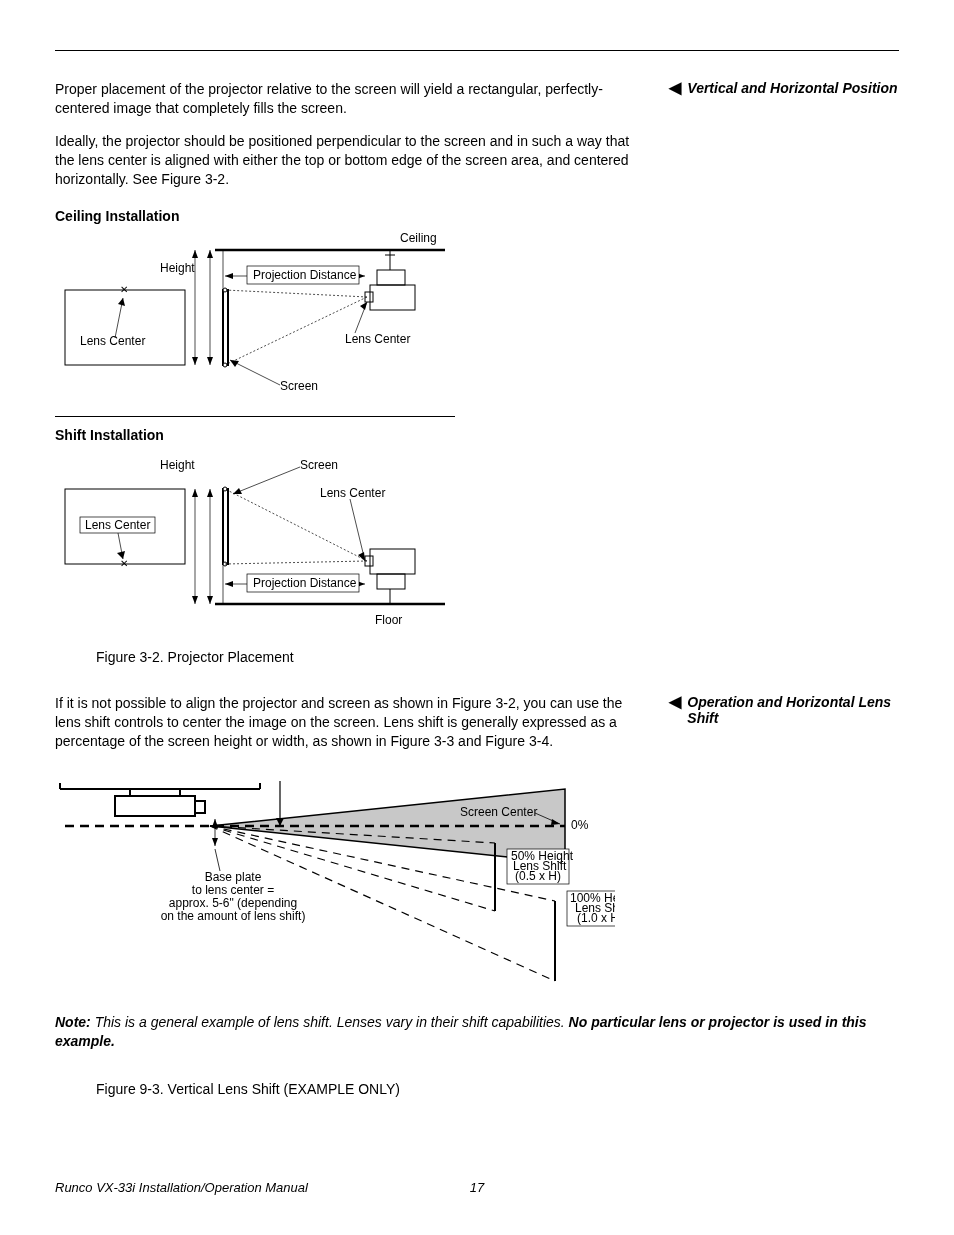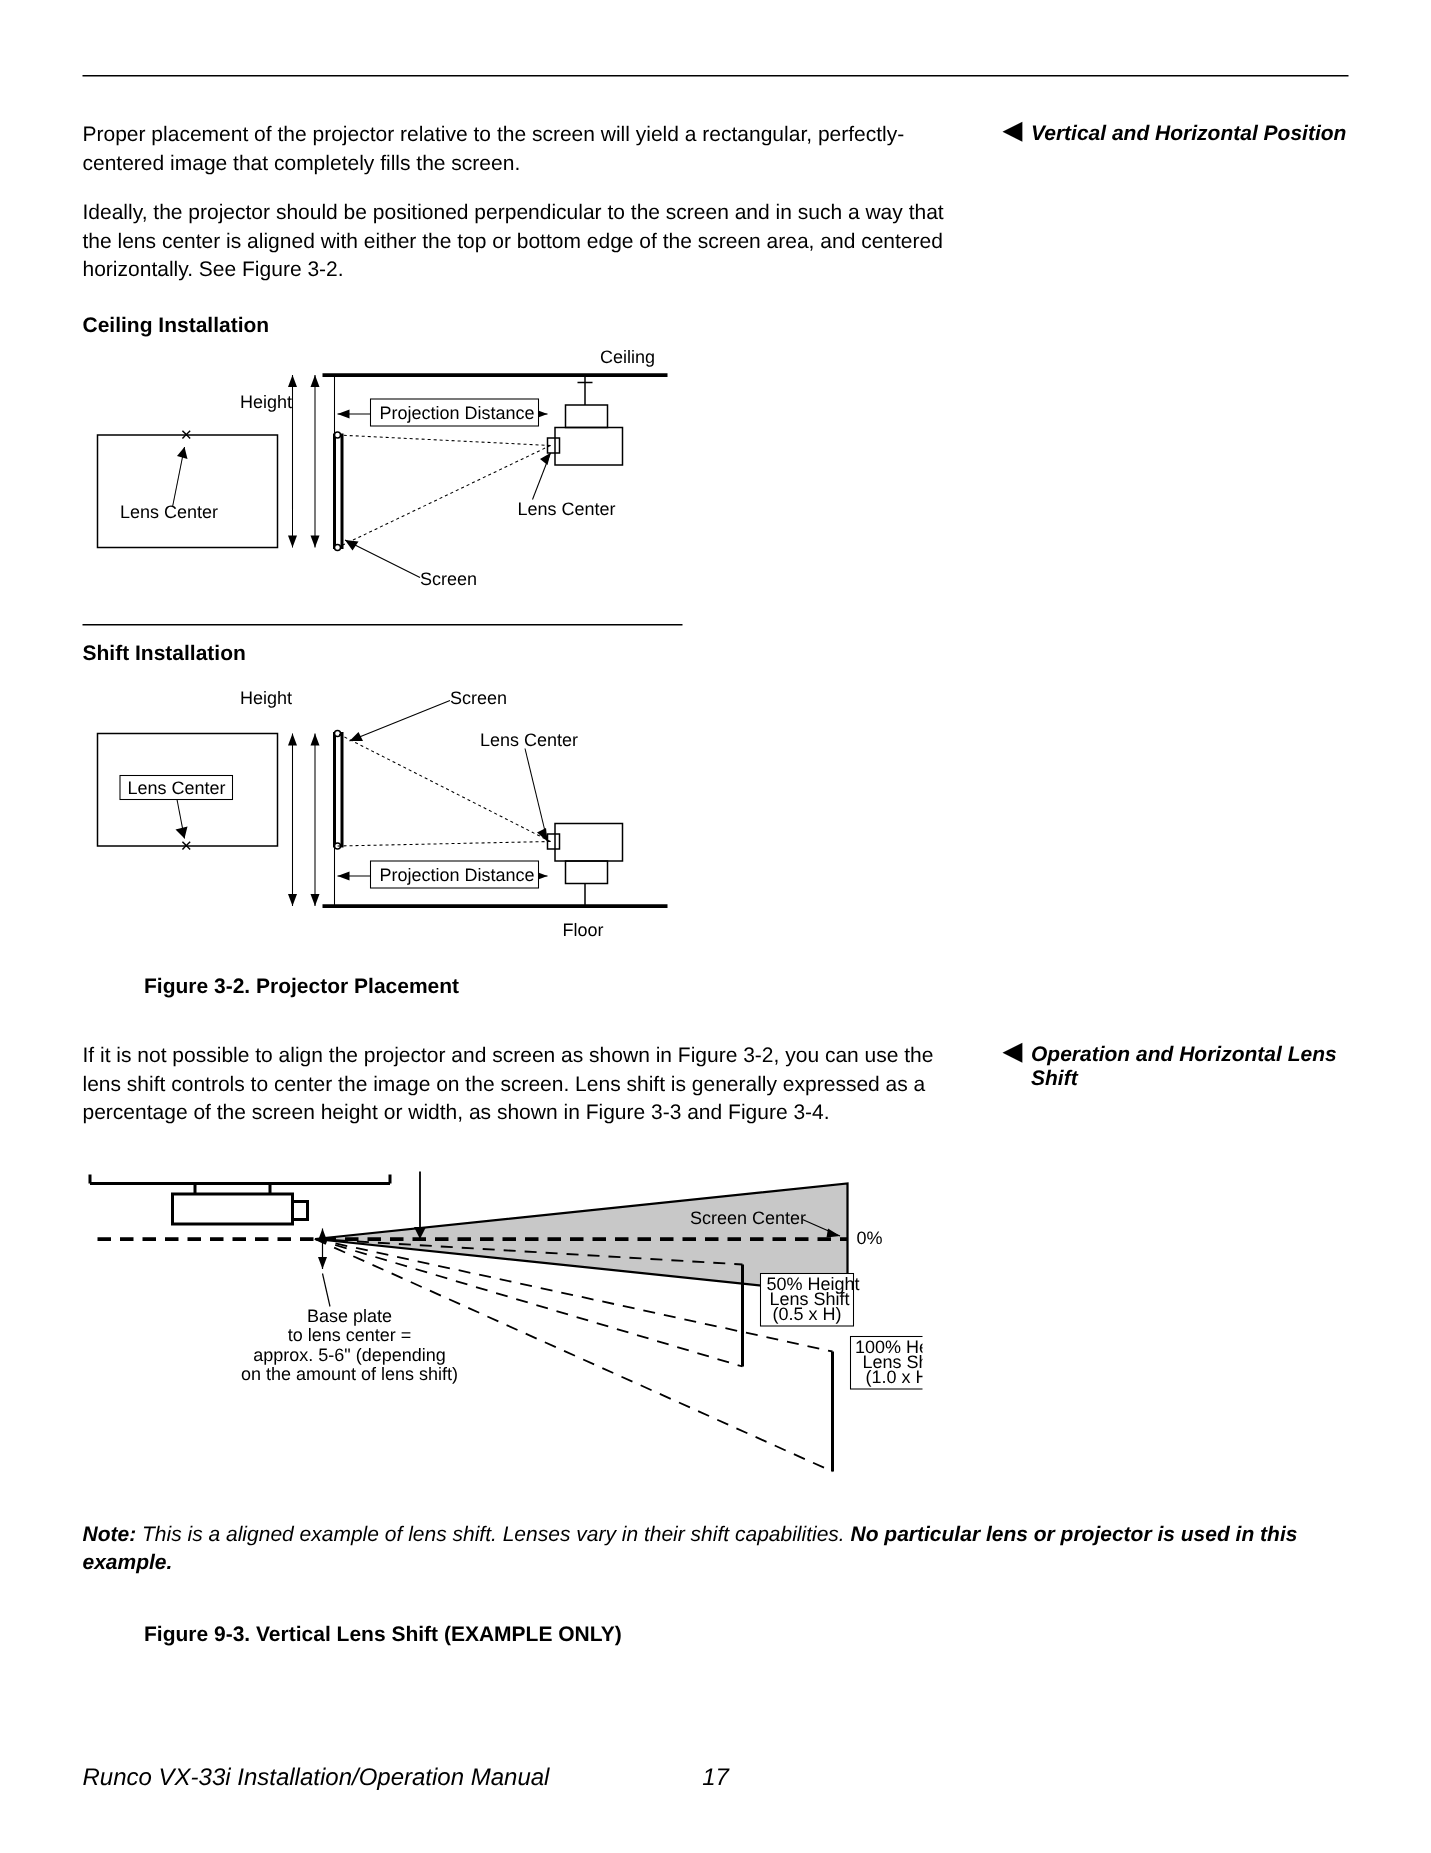--- a/index.html
+++ b/index.html
@@ -13,27 +13,27 @@
     padding: 50px 55px 30px 55px;
     position: relative;
   }
   .hr-top { border-top: 1.5px solid #000; margin-bottom: 20px; }
   .two-col { display: flex; gap: 30px; margin-top: 29px; }
   .main-col { flex: 1; }
   .side-col { width: 230px; }
   .body-text { line-height: 1.35; margin-bottom: 14px; }
   .side-heading { display: flex; align-items: flex-start; gap: 6px; font-weight: bold; font-style: italic; font-size: 14px; }
   .side-heading .arrow { font-style: normal; font-size: 16px; line-height: 1; }
-  .fig-title { font-weight: bold; margin-top: 10px; margin-bottom: 14px; padding-left: 41px; }
+  .fig-title { font-weight: normal; margin-top: 10px; margin-bottom: 14px; padding-left: 41px; }
   .diagram-block { margin-top: 6px; margin-bottom: 8px; }
   .diagram-heading { font-weight: bold; margin-bottom: 6px; }
   .hr-small { border-top: 1px solid #000; width: 400px; margin: 6px 0 10px 0; }
   .note-text { font-style: italic; line-height: 1.35; margin-top: 12px; }
   .note-text .bold { font-weight: bold; }
-  .footer { position: absolute; bottom: 40px; left: 55px; right: 55px; display: flex; font-style: italic; font-size: 16px; }
+  .footer { position: absolute; bottom: 40px; left: 55px; right: 55px; display: flex; font-style: italic; font-size: 13px; }
   .footer .center { position: absolute; left: 50%; transform: translateX(-50%); }
   svg { display: block; }
   .svg-label { font-family: Helvetica, Arial, sans-serif; font-size: 12px; }
 </style>
 </head>
 <body>
 
 <div class="hr-top"></div>
 
 <div class="two-col">
@@ -215,21 +215,21 @@
 
     <text x="178" y="110" class="svg-label" font-size="11" text-anchor="middle">Base plate</text>
     <text x="178" y="123" class="svg-label" font-size="11" text-anchor="middle">to lens center =</text>
     <text x="178" y="136" class="svg-label" font-size="11" text-anchor="middle">approx. 5-6" (depending</text>
     <text x="178" y="149" class="svg-label" font-size="11" text-anchor="middle">on the amount of lens shift)</text>
     <line x1="165" y1="100" x2="160" y2="78" stroke="#000" stroke-width="0.8"></line>
   </svg>
 </div>
 
 <p class="note-text">
-  <span class="bold">Note:</span><span> This is a aligned example of lens shift. Lenses vary in their shift capabilities. </span><span class="bold">No particular lens or projector is used in this example.</span>
+  <span class="bold">Note:</span><span> This is a general example of lens shift. Lenses vary in their shift capabilities. </span><span class="bold">No particular lens or projector is used in this example.</span>
 </p>
 
 <div class="fig-title" style="margin-top:30px;">Figure 9-3. Vertical Lens Shift (EXAMPLE ONLY)</div>
 
 <div class="footer">
   <span>Runco VX-33i Installation/Operation Manual</span>
   <span class="center">17</span>
 </div>
 
 </body></html>

